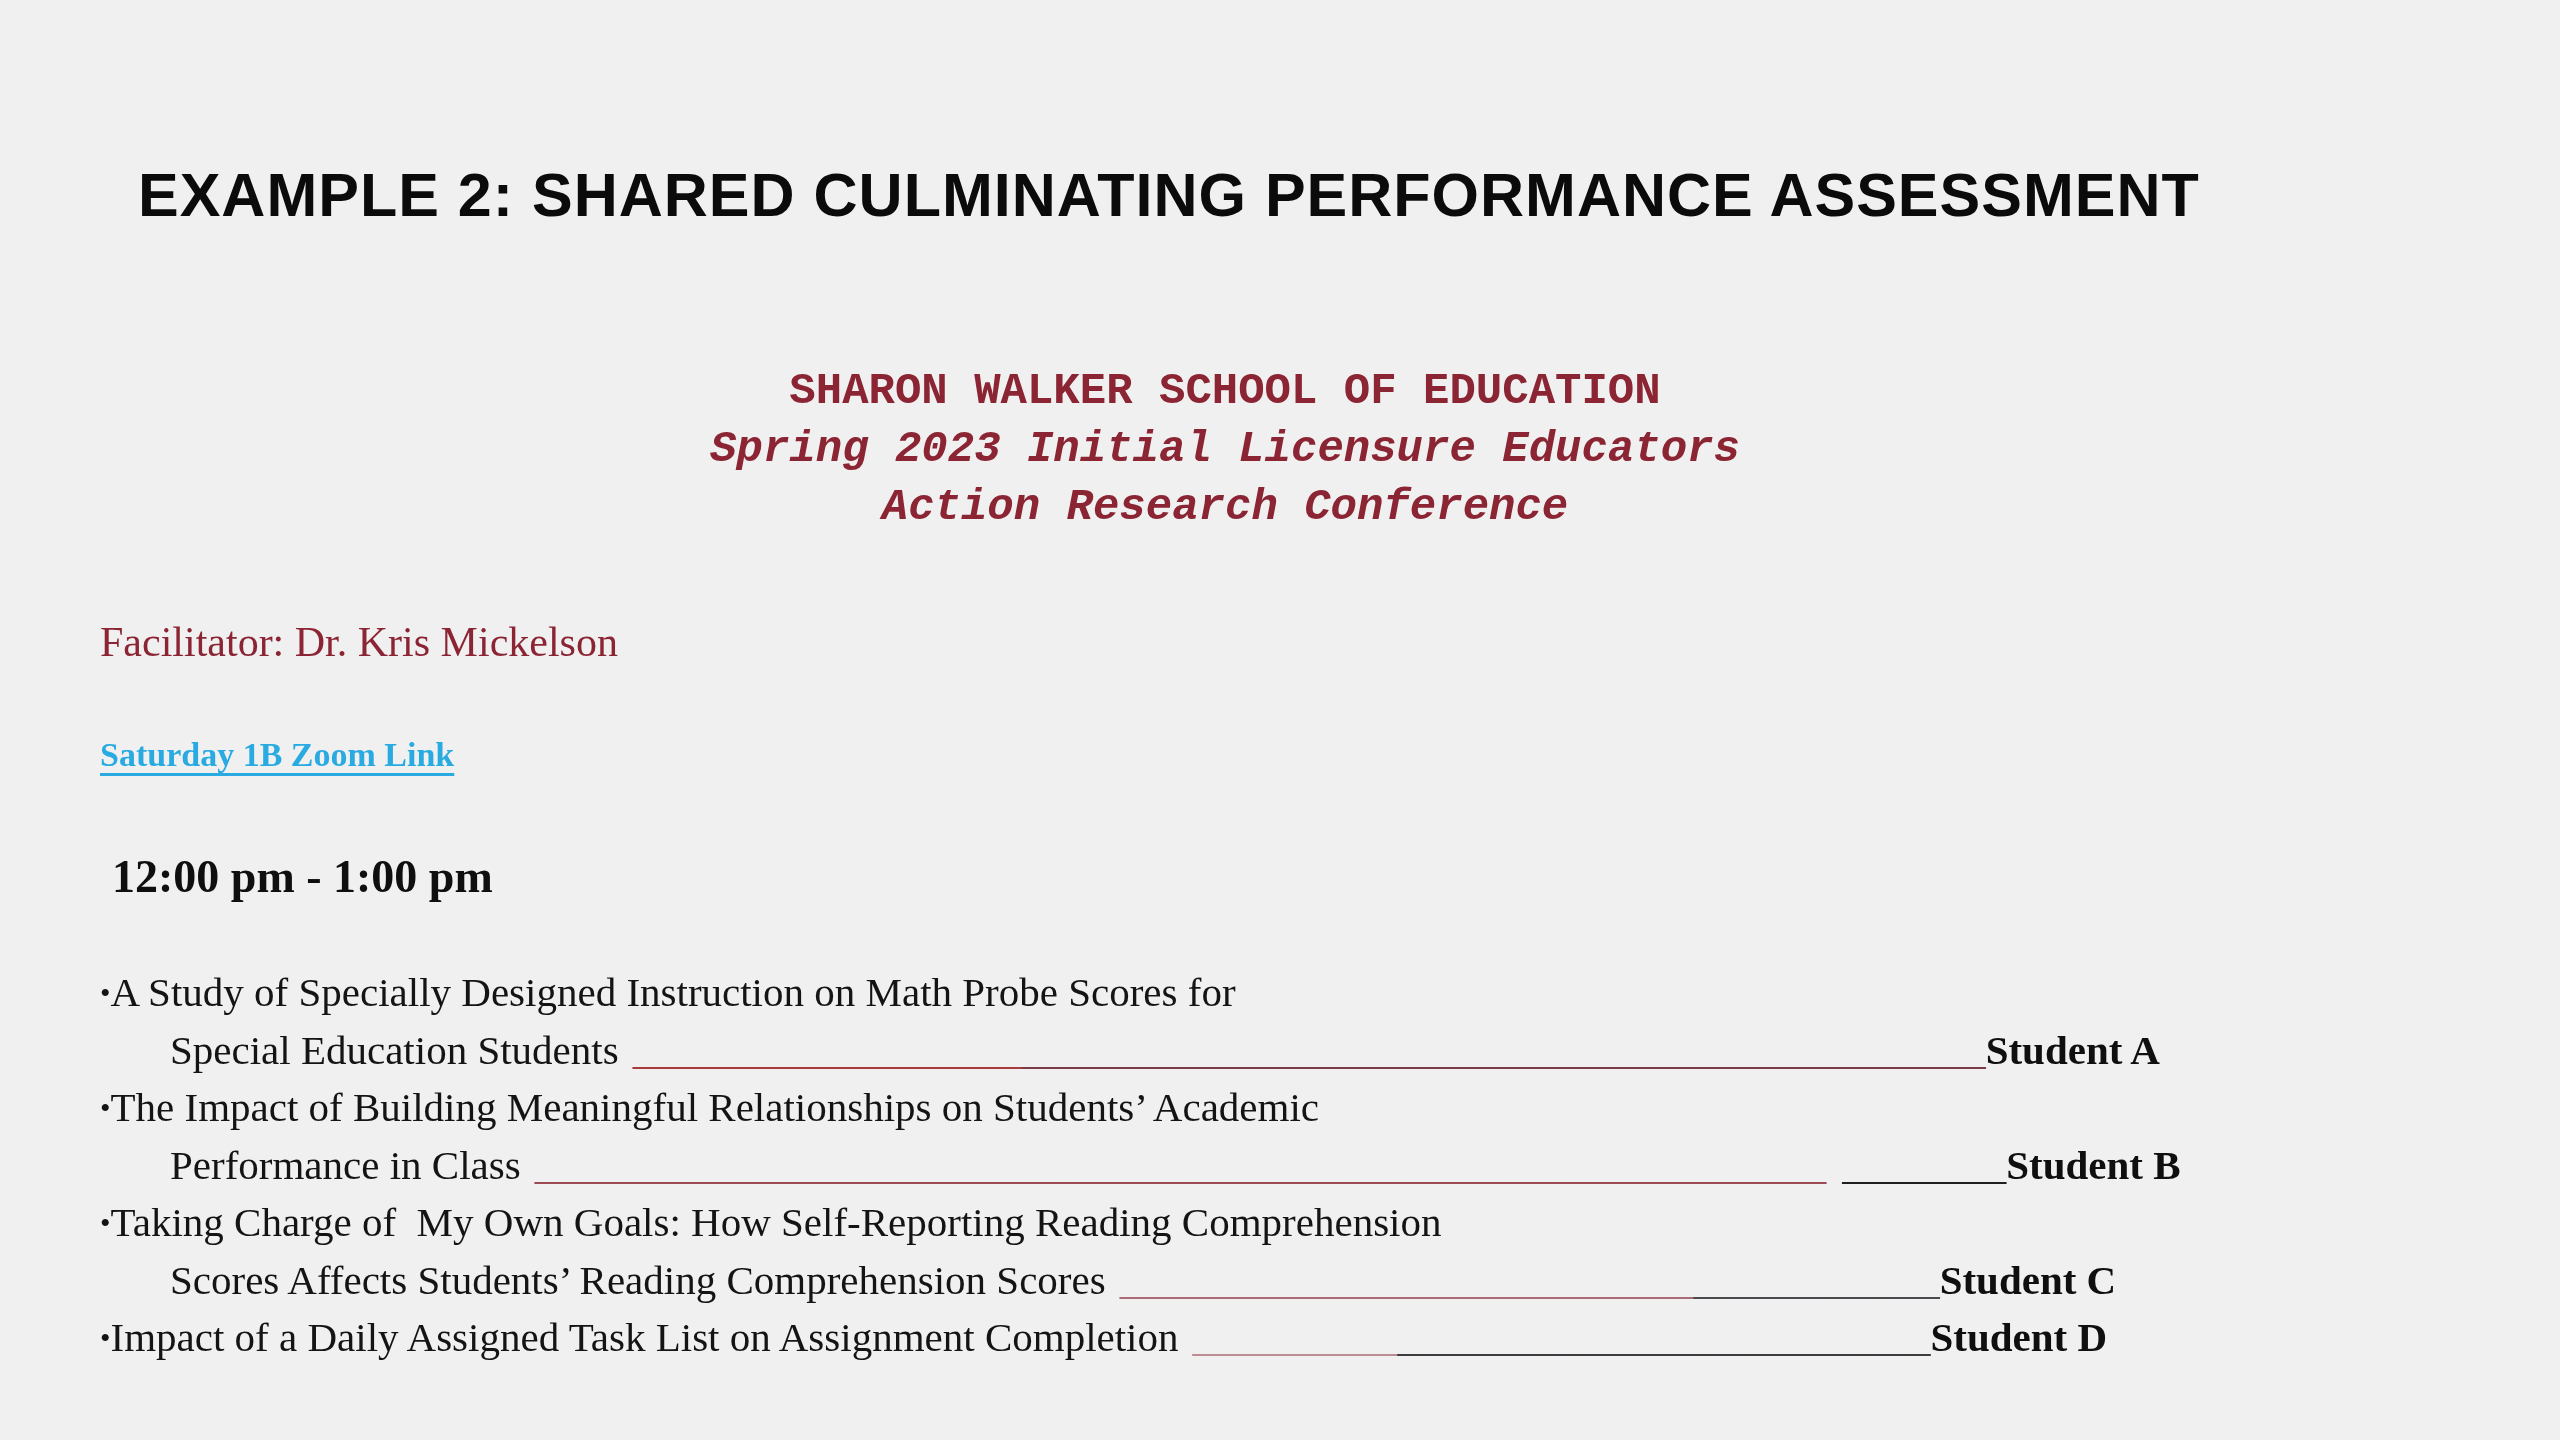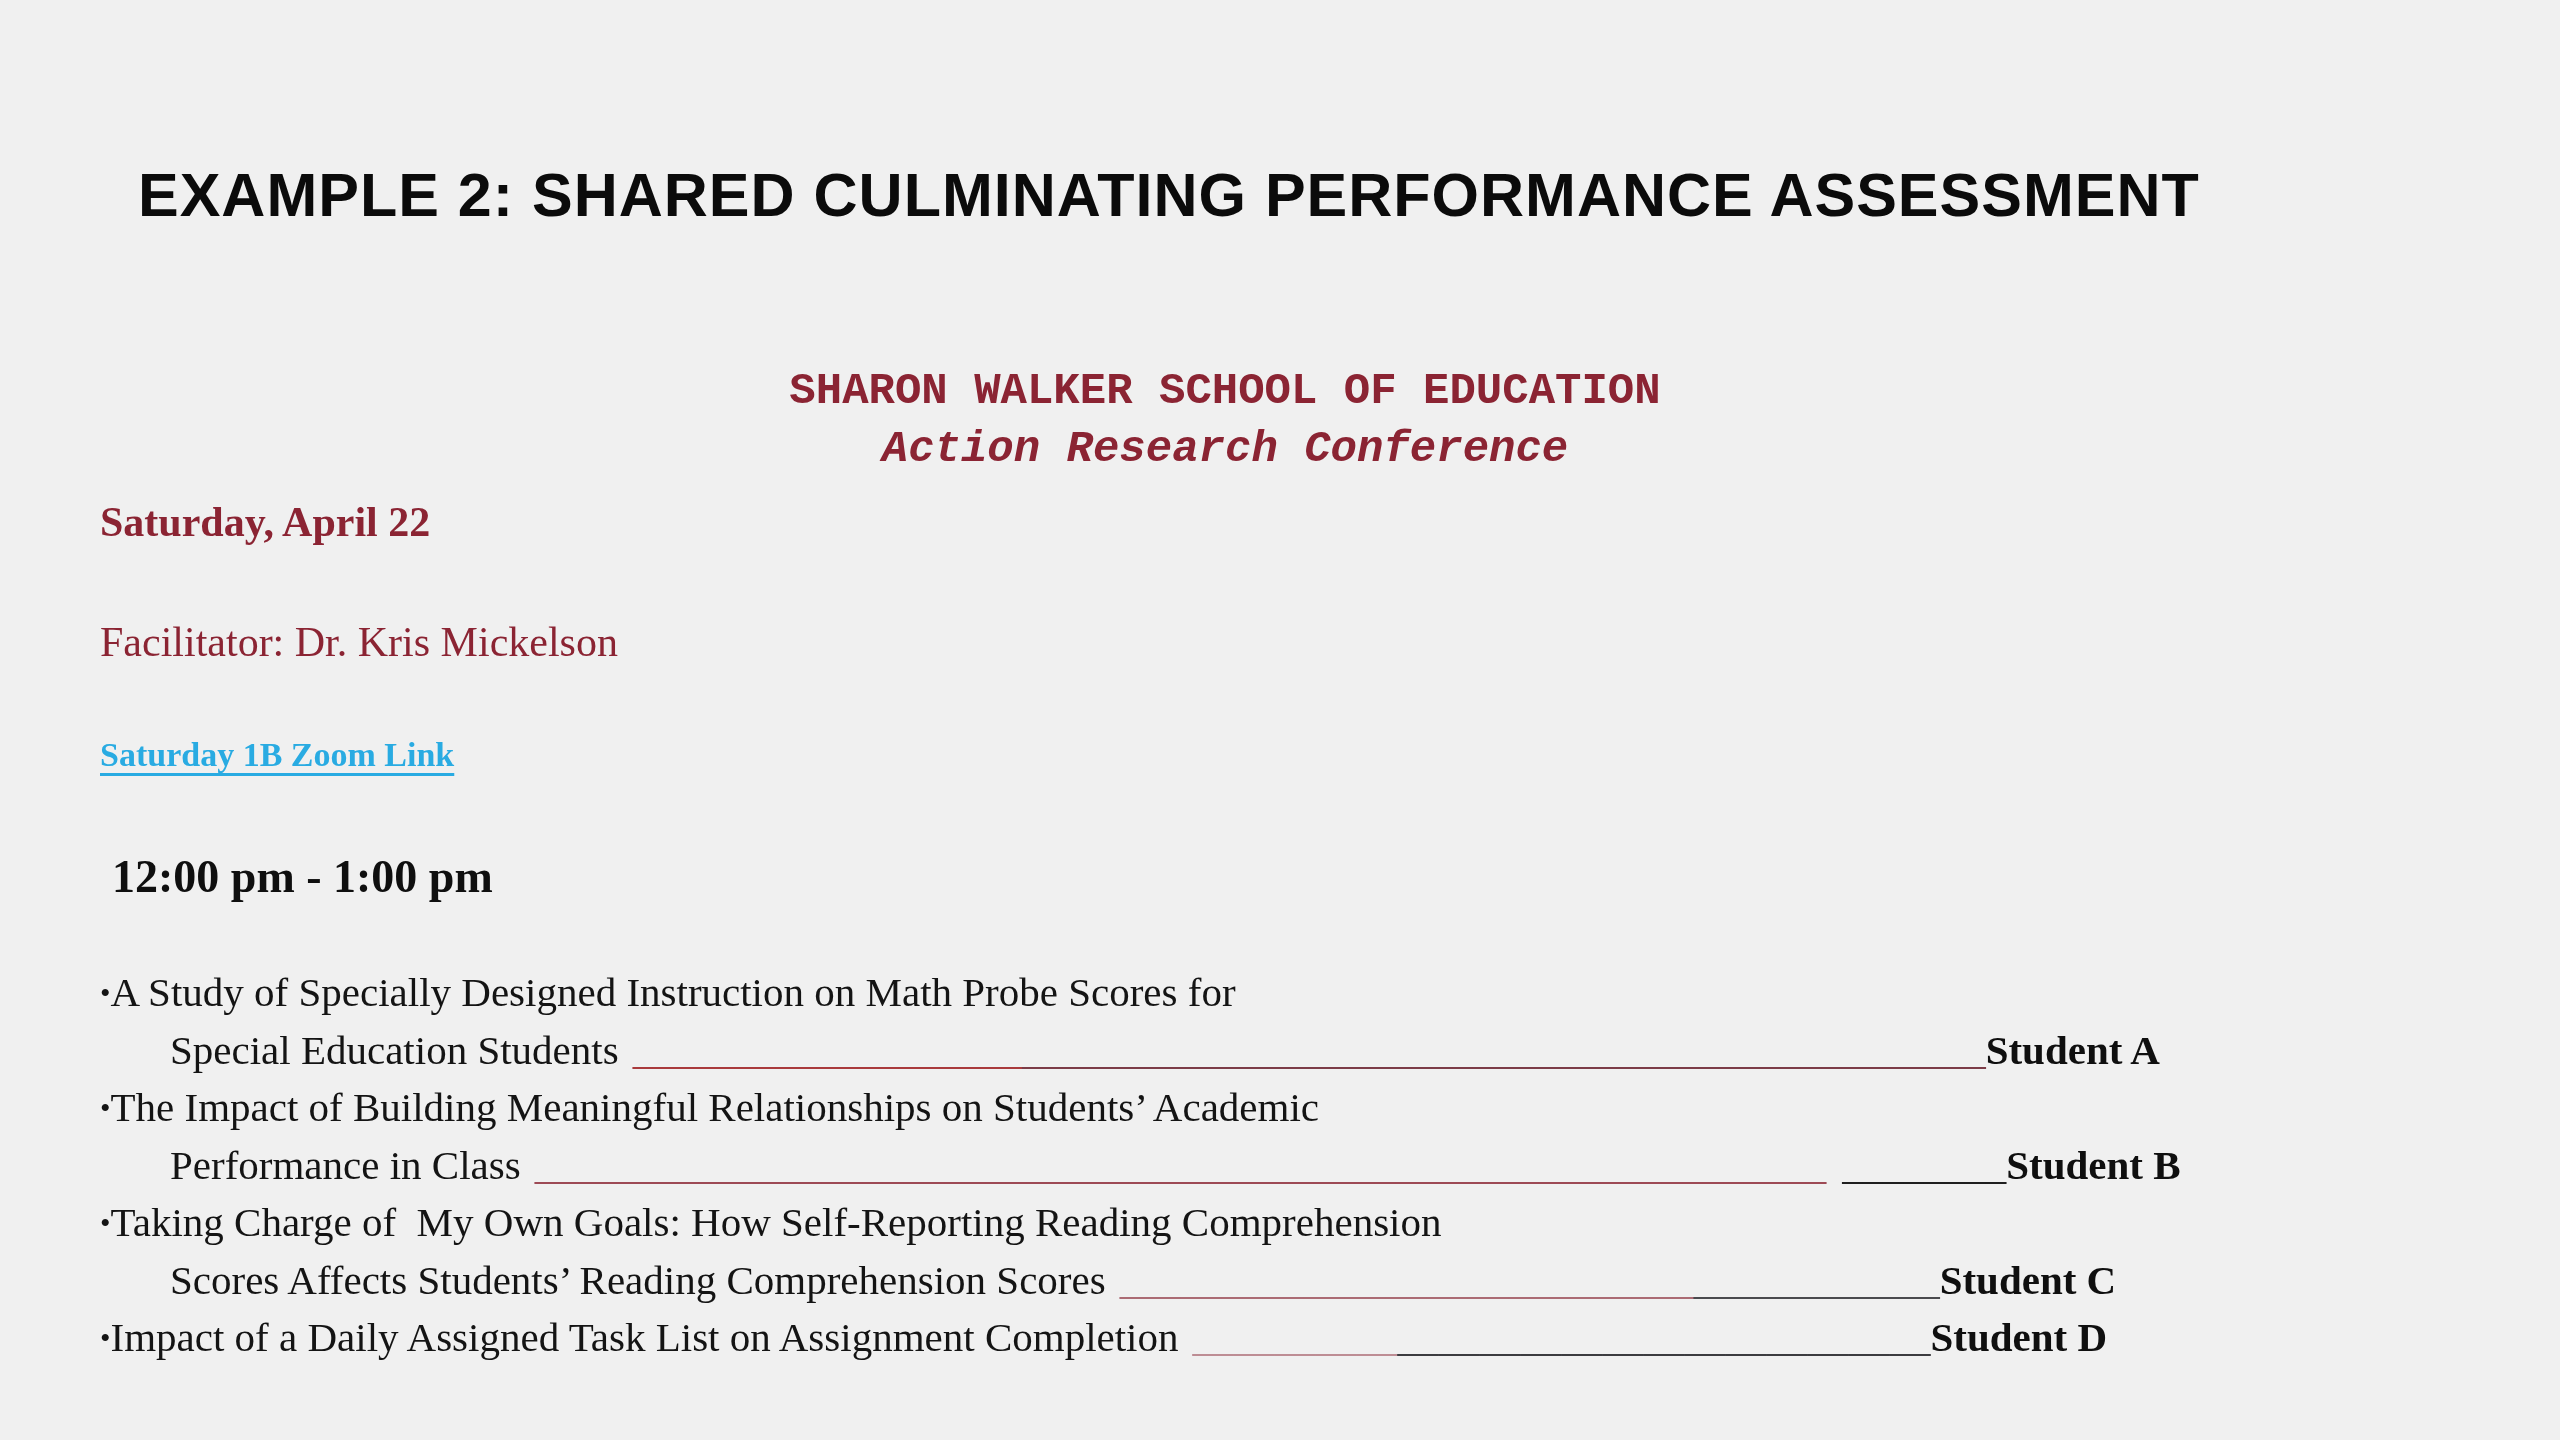--- a/index.html
+++ b/index.html
@@ -99,24 +99,24 @@
 </style>
 </head>
 <body>
 
 <div class="canvas">
 
   <h1 class="title">EXAMPLE 2: SHARED CULMINATING PERFORMANCE ASSESSMENT</h1>
 
   <div class="center-block">
     <div>SHARON WALKER SCHOOL OF EDUCATION</div>
+    <div class="italic">Spring 2023 Initial Licensure Educators</div>
     <div class="italic">Action Research Conference</div>
   </div>
 
-  <div class="date-line">Saturday, April 22</div>
 
   <div class="facilitator-line">Facilitator: Dr. Kris Mickelson</div>
 
   <div class="zoomlink-wrap">
     <a class="zoomlink" href="#">Saturday 1B Zoom Link</a>
   </div>
 
   <div class="time-line">12:00 pm - 1:00 pm</div>
 
   <div class="agenda">

